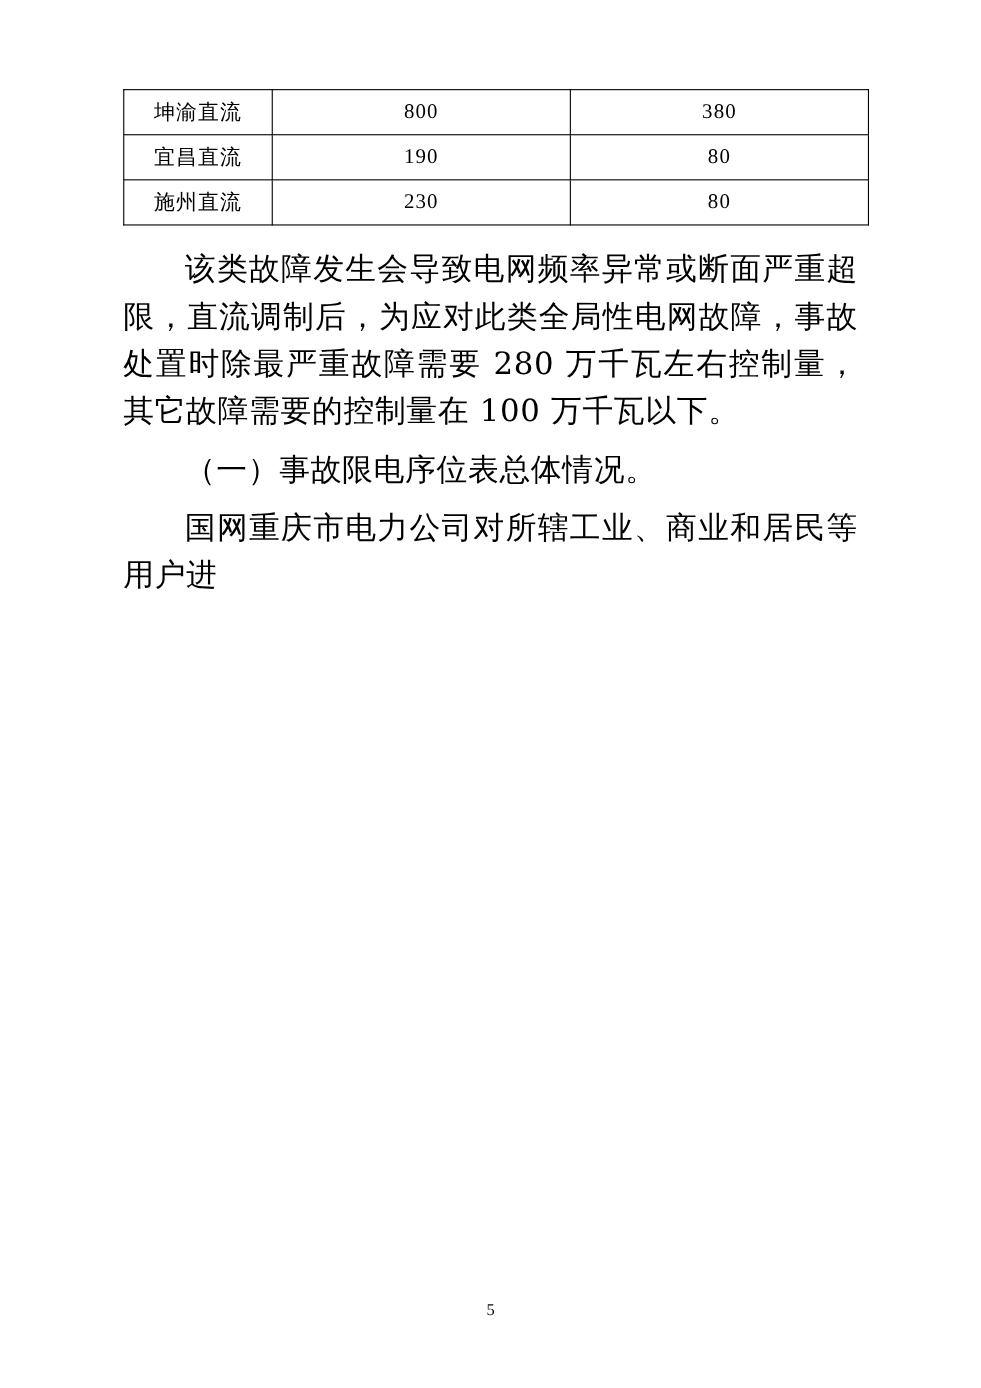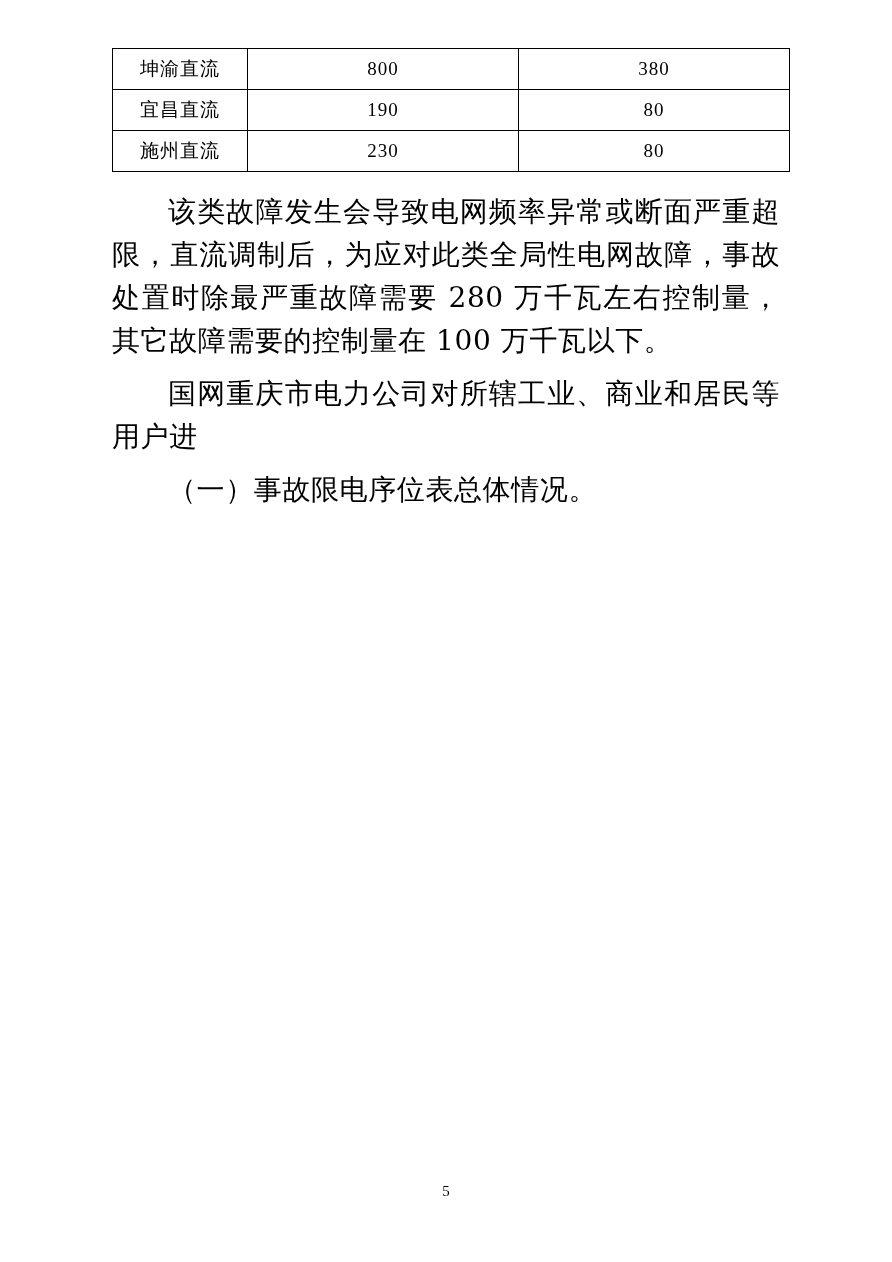--- a/index.html
+++ b/index.html
@@ -13,21 +13,21 @@
     font-family: "DejaVu Serif", "Liberation Serif", serif;
     color: #000000;
     position: relative;
     overflow: hidden;
   }
   .page {
     position: relative;
     width: 892px;
     height: 1262px;
     box-sizing: border-box;
-    padding: 48px 112px 0 112px;
+    padding: 81px 112px 0 112px;
   }
   table.data-table {
     border-collapse: collapse;
     width: 668px;
     margin: 0 0 0 0;
     table-layout: fixed;
   }
   table.data-table td {
     border: 1px solid #000000;
     height: 38px;
@@ -100,17 +100,17 @@
         <td class="label-cell">施州直流</td>
         <td class="num-cell">230</td>
         <td class="num-cell">80</td>
       </tr>
     </tbody>
   </table>
 
   <p class="body-text para first">该类故障发生会导致电网频率异常或断面严重超限，直流调制后，为应对此类全局性电网故障，事故处置时除最严重故障需要 280 万千瓦左右控制量，其它故障需要的控制量在 100 万千瓦以下。</p>
 
 
+  <p class="body-text para">（一）事故限电序位表总体情况。</p>
   <p class="body-text para">国网重庆市电力公司对所辖工业、商业和居民等用户进</p>
-  <p class="body-text para">（一）事故限电序位表总体情况。</p>
 
   <div class="page-number">5</div>
 </div>
 
 </body></html>

